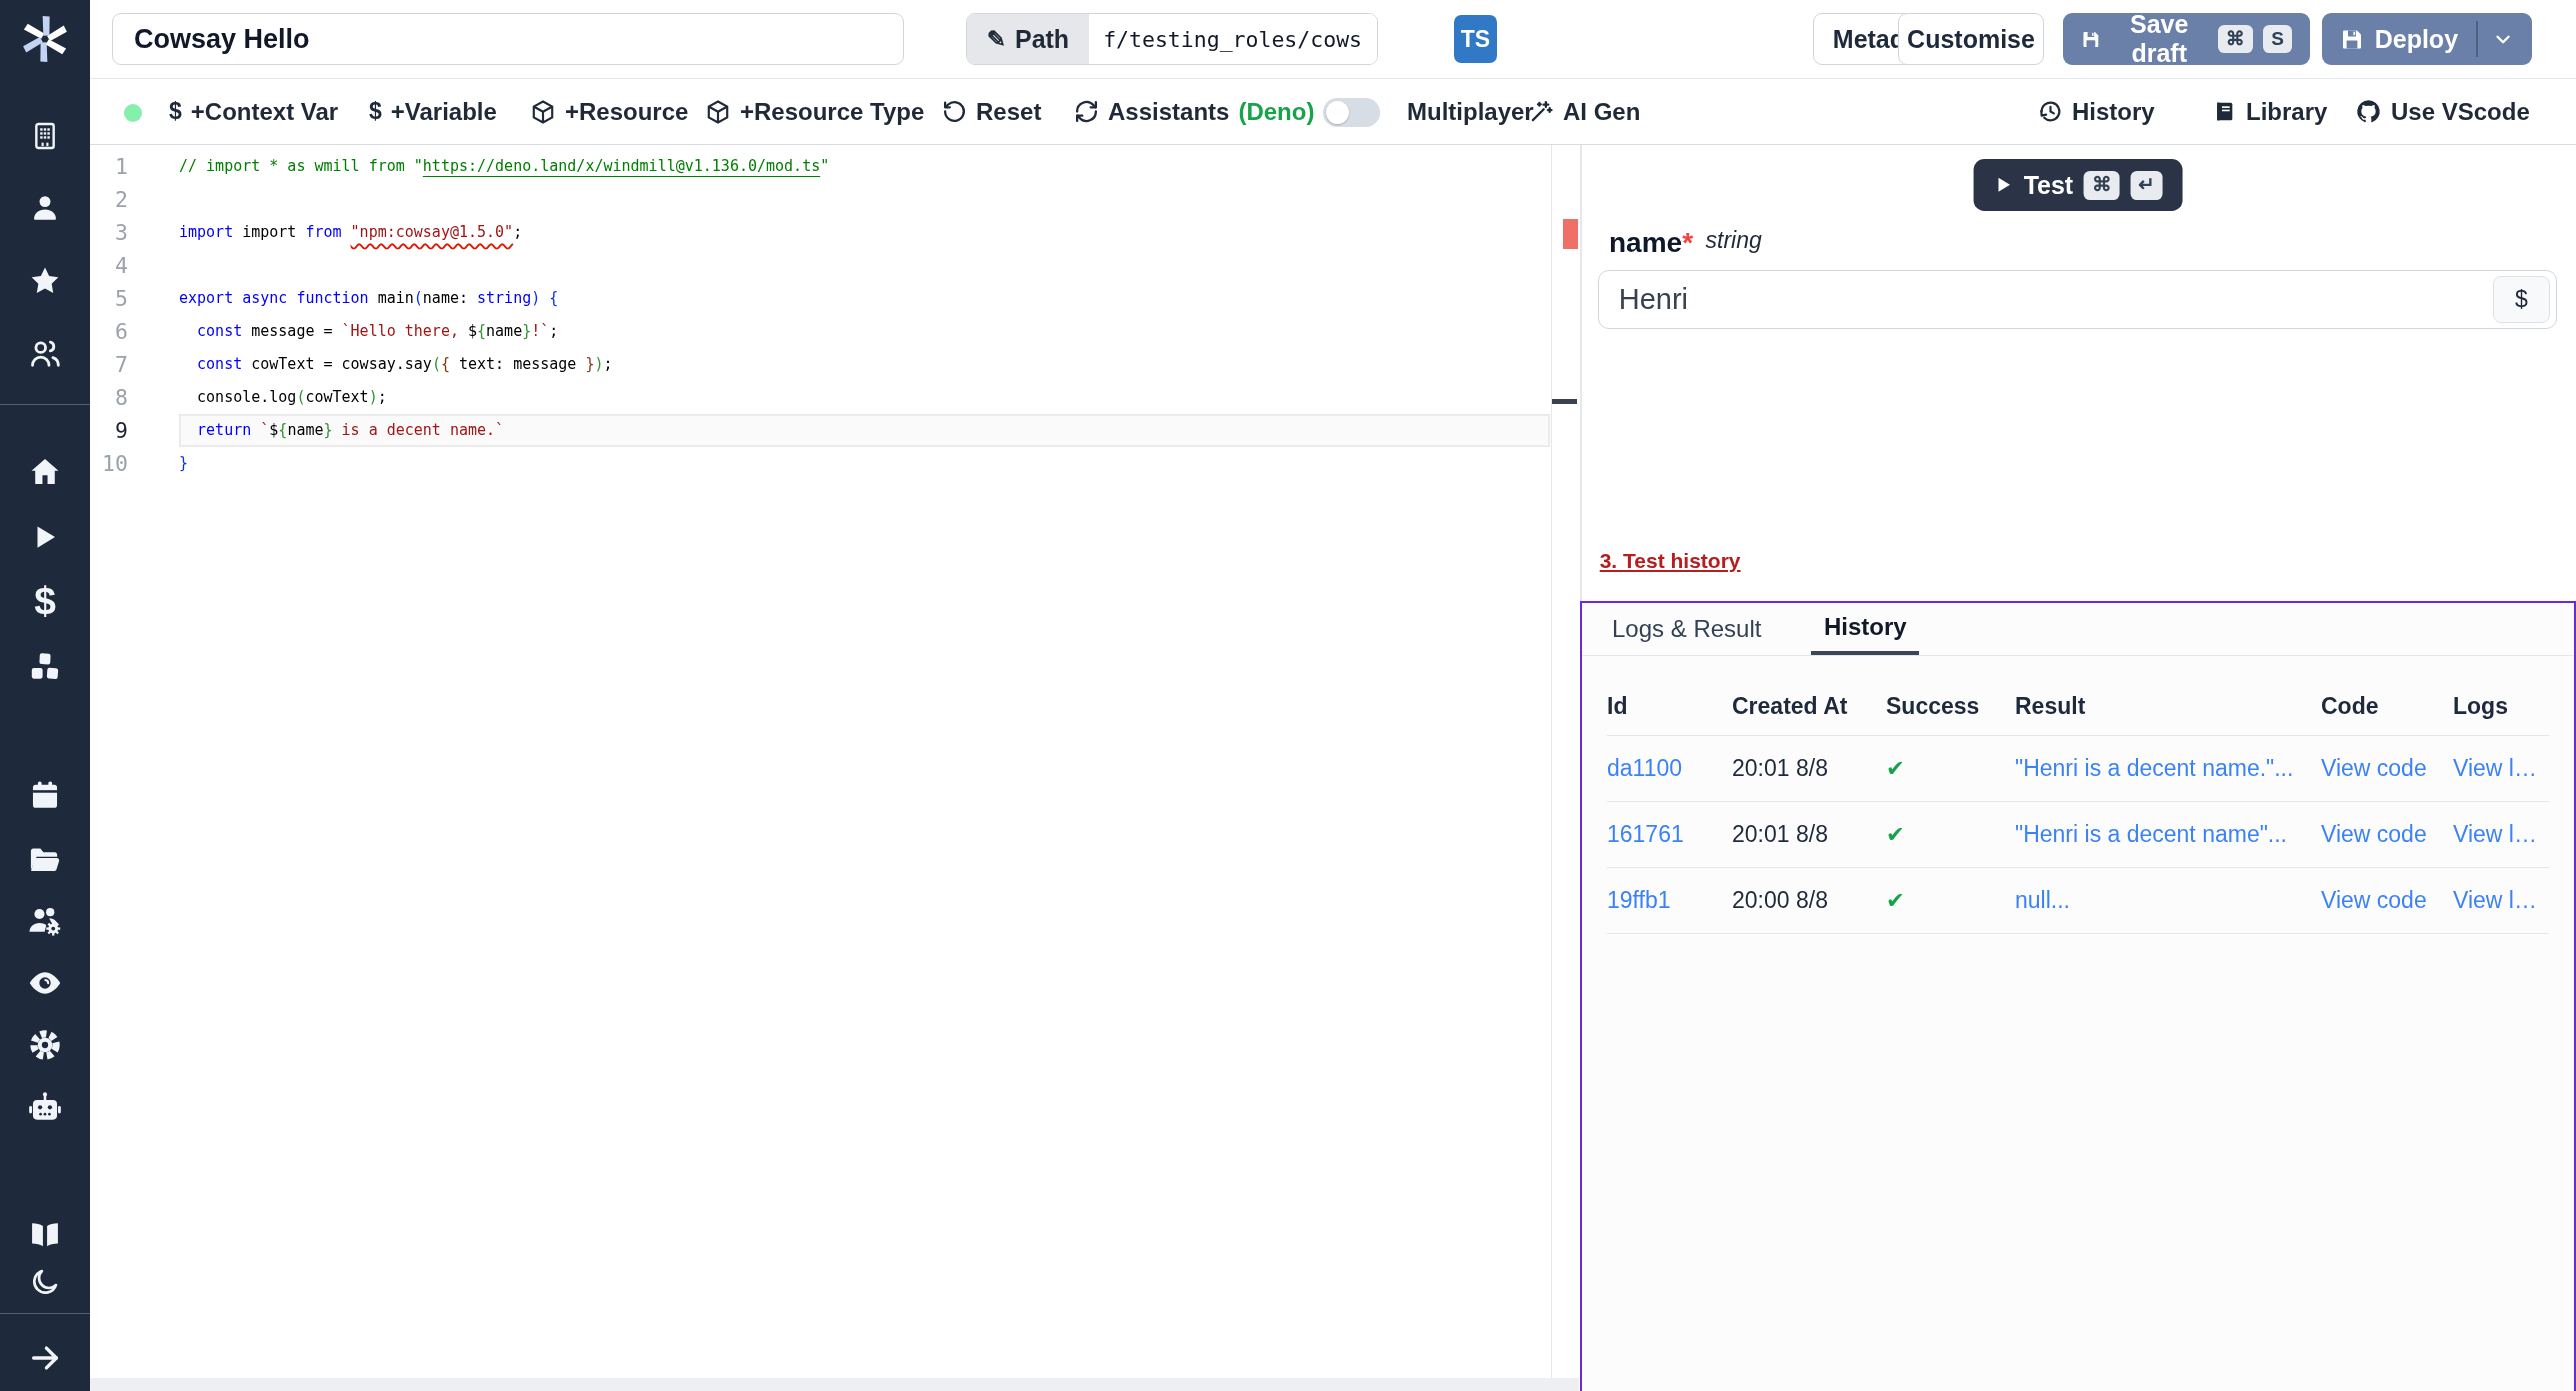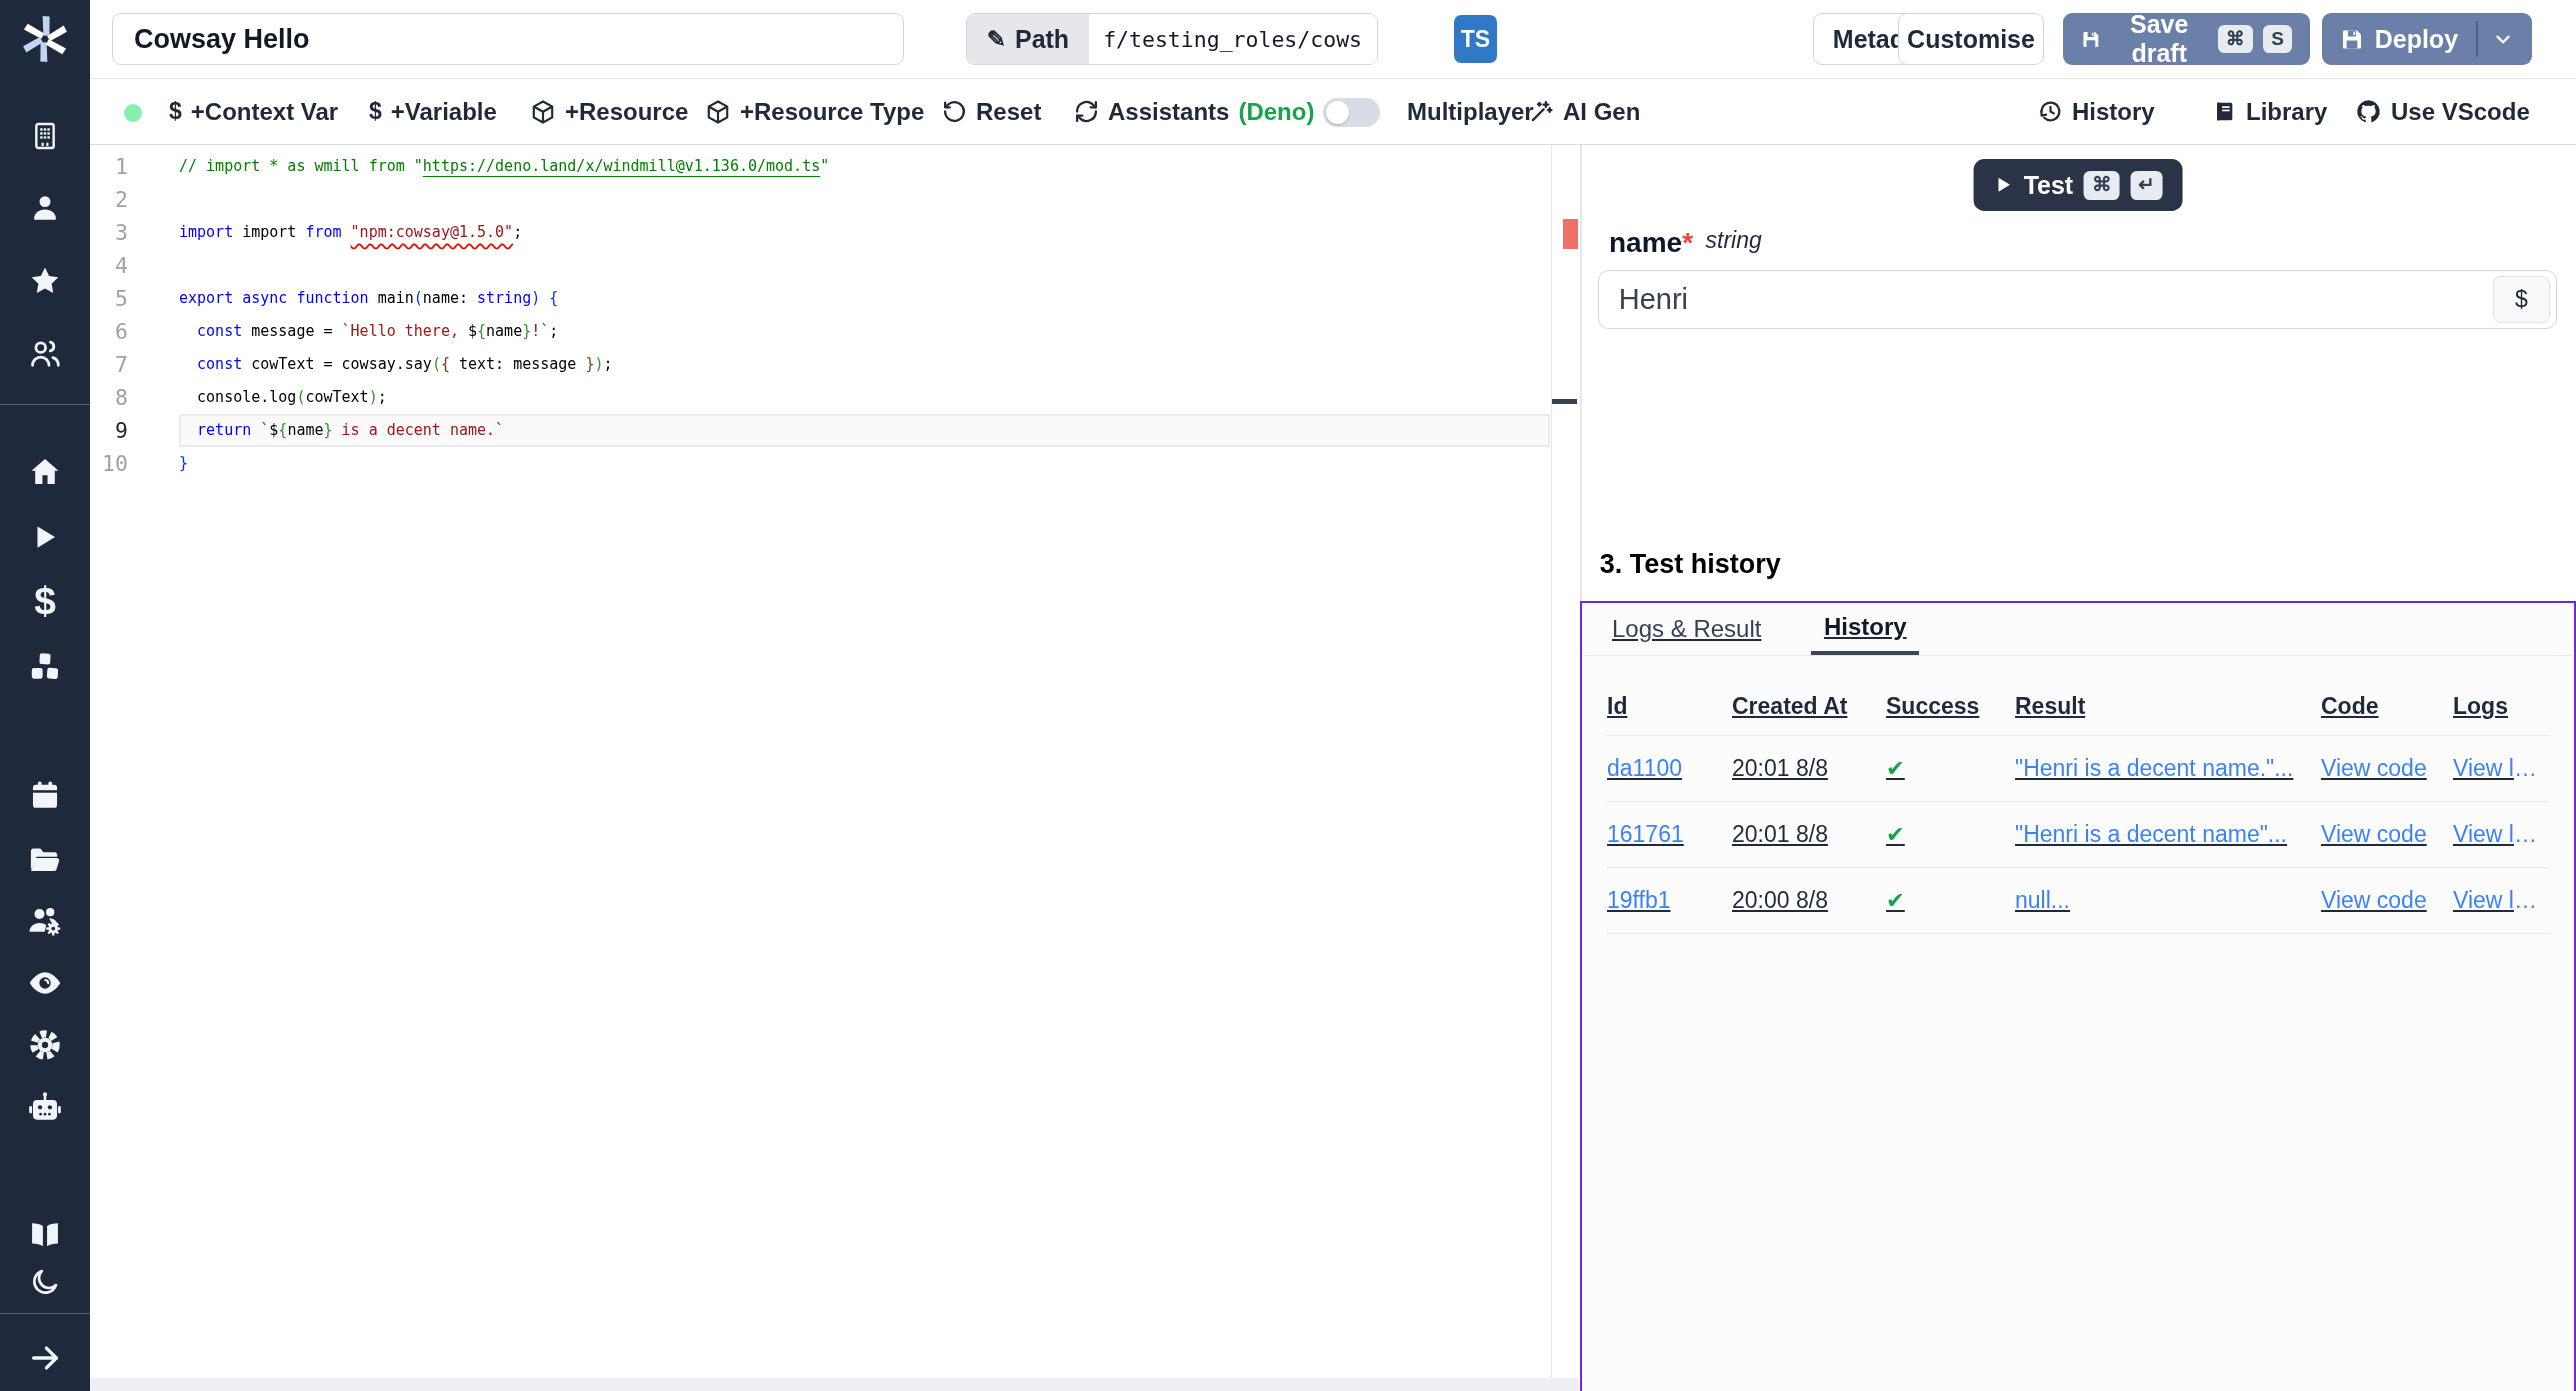--- a/index.html
+++ b/index.html
@@ -65,22 +65,22 @@
      border:none; border-radius:10.7px; display:flex; align-items:center; gap:10.7px; padding:0 19.7px; font-size:25px; font-weight:700; cursor:pointer; }
   .test-btn .kbd { font-size:19.7px; }
   .field-label { position:absolute; left:29px; top:82px; display:flex; align-items:flex-start; gap:12.5px; }
   .field-name { font-size:28px; font-weight:700; color:#0f172a; }
   .req { color:#ef4444; font-size:28px; font-weight:700; }
   .field-type { font-size:23px; font-style:italic; color:#1f2937; }
   .arg-input-wrap { position:absolute; left:18px; right:19px; top:125px; height:59px; }
   .arg-input { width:100%; height:100%; border:0.9px solid #d1d5db; border-radius:10.7px; font-size:29px; color:#374151; padding:0 81px 0 19.7px; outline:none; font-family:"Liberation Sans",sans-serif; }
   .dollar-btn { position:absolute; right:7.2px; top:6.3px; width:57px; height:47px; background:#f8f9fa; border:0.9px solid #dde2e8; border-radius:8px;
      font-size:23px; color:#1f2937; display:flex; align-items:center; justify-content:center; cursor:pointer; }
-  .section-title { position:absolute; left:19.7px; top:404px; font-size:27px; font-weight:700; color:#000000; }
-  .history-panel { position:absolute; left:0; right:0; top:456px; bottom:0; border:2.7px solid #6d28d9; border-bottom:none; background:#fcfcfd;text-decoration:underline; }
+  .section-title { position:absolute; left:19.7px; top:404px; font-size:21px; font-weight:700; color:#b91c1c;text-decoration:underline; }
+  .history-panel { position:absolute; left:0; right:0; top:456px; bottom:0; border:2.7px solid #6d28d9; border-bottom:none; background:#fcfcfd; }
   .tabs { display:flex; gap:50px; padding:0 0 0 30px; height:52px; align-items:center; }
   .tab { font-size:24px; color:#334155; cursor:pointer; height:52px; display:flex; align-items:center; }
   .tab.active { color:#111827; font-weight:600; border-bottom:4.5px solid #3b4656; padding:0 12.5px; }
   .tabs-divider { height:0.9px; background:#e5e7eb; }
   .htable { margin:23px 25px 0 25px; }
   .hrow { display:grid; grid-template-columns:125px 154px 129px 306px 132px 1fr; align-items:center; height:66px; border-bottom:0.9px solid #e5e7eb; }
   .hrow.head { font-size:24px; font-weight:700; color:#0f172a; height:57px; border-bottom:0.9px solid #e5e7eb; }
   .cell { font-size:23px; color:#1e293b; overflow:hidden; white-space:nowrap; text-overflow:ellipsis; padding-right:9px; }
   .cell.link { color:#3b82f6; cursor:pointer; }
   .check { color:#16a34a; font-size:22.4px; }

